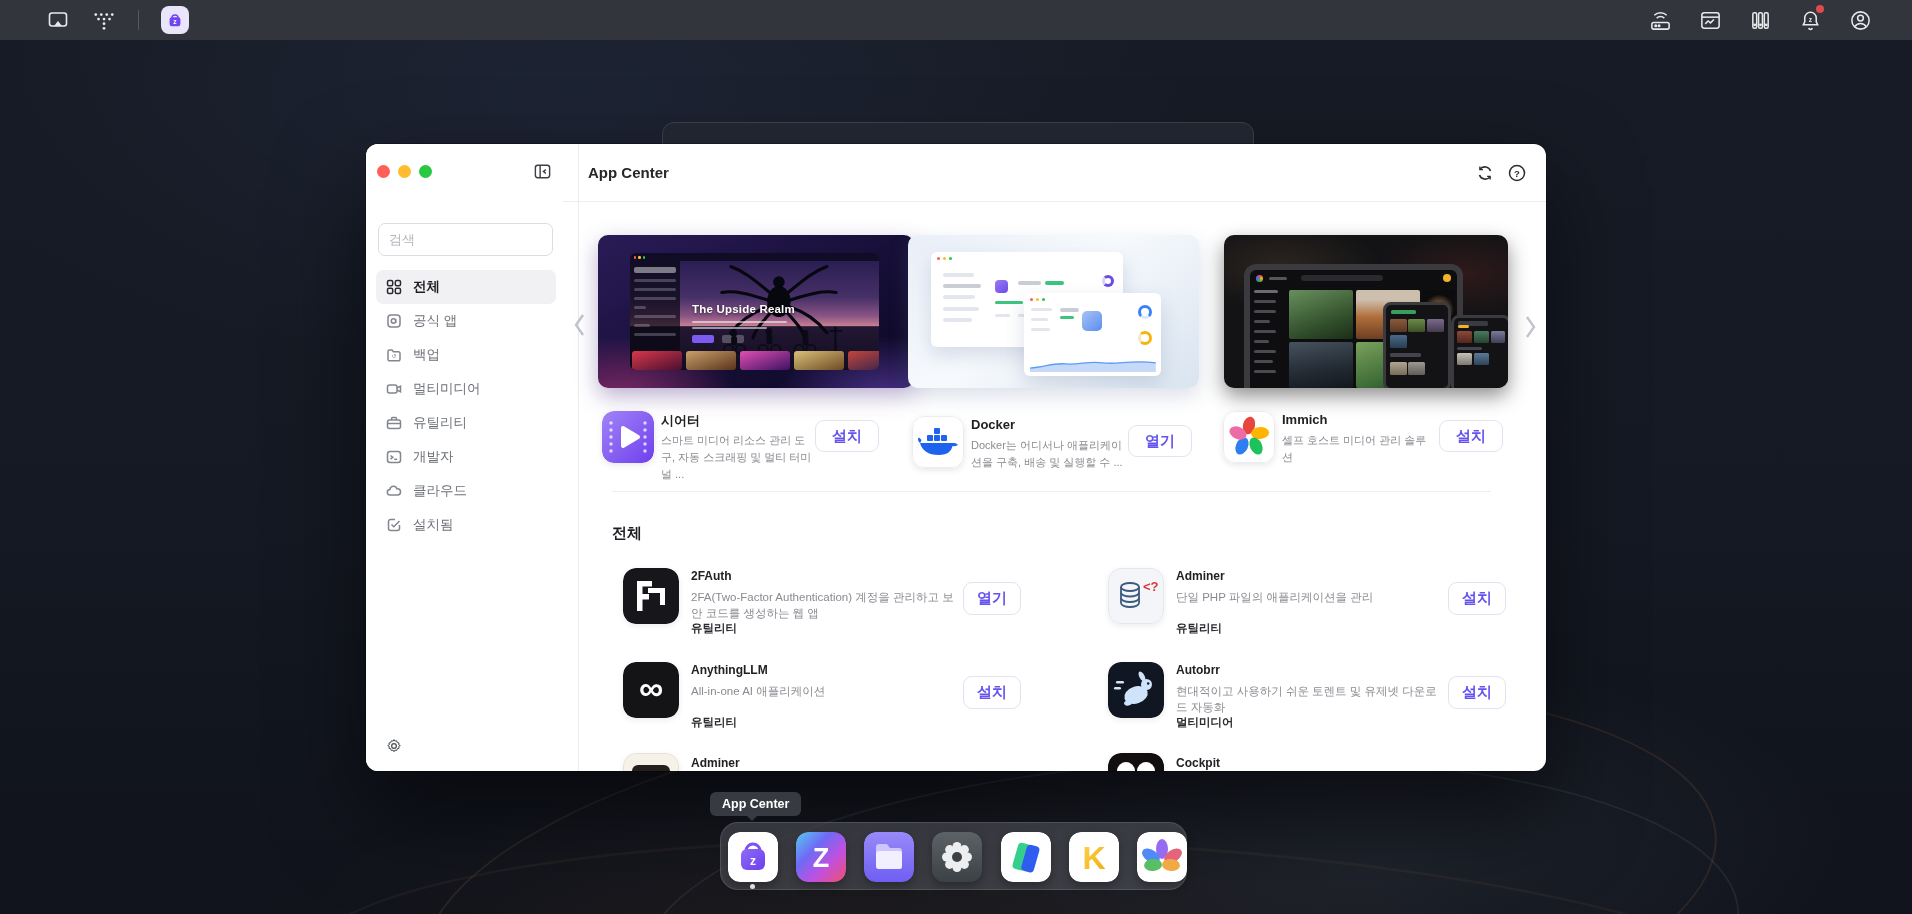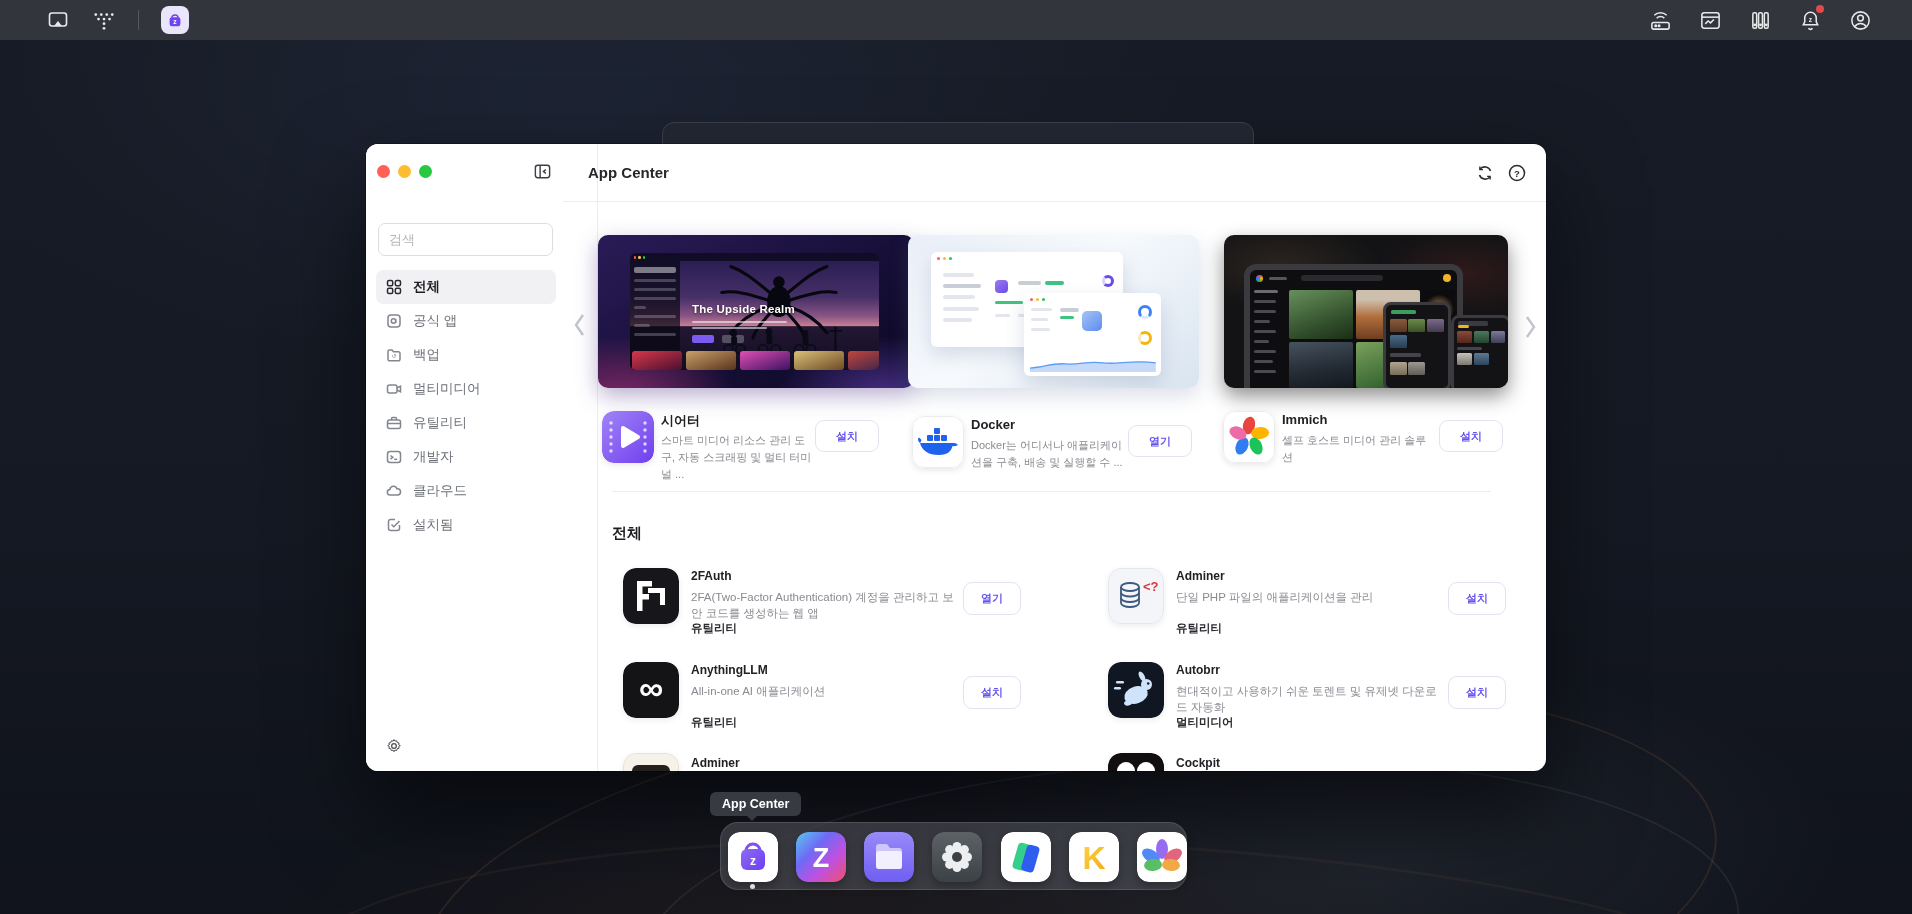--- a/index.html
+++ b/index.html
@@ -27,21 +27,21 @@
   .bell-dot { position:absolute; right:-2px; top:-3px; width:8px; height:8px; border-radius:50%; background:#e04a4a; }
 
   
   .desk-search { position:absolute; left:662px; top:122px; width:592px; height:48px; z-index:5;
     background:#232833; border:1px solid #3a414e; border-radius:12px;
     display:flex; align-items:center; gap:12px; padding:14px 0 0 28px; color:#98a0ac; font-size:15px; }
 
   
   .window { position:absolute; left:366px; top:144px; width:1180px; height:627px; background:#fff; border-radius:12px;
     box-shadow:0 40px 90px rgba(0,0,0,.55), 0 0 0 1px rgba(0,0,0,.25); z-index:10; overflow:hidden; }
-  .sidebar { position:absolute; left:0; top:0; width:232px; height:627px; border-right:1px solid #ededf0; background:#fff; }
+  .sidebar { position:absolute; left:0; top:0; width:213px; height:627px; border-right:1px solid #ededf0; background:#fff; }
   .lights { position:absolute; left:11px; top:21px; display:flex; gap:8px; }
   .light { width:13px; height:13px; border-radius:50%; cursor:pointer; }
   .light.r { background:#ff5f57; } .light.y { background:#febc2e; } .light.g { background:#28c840; }
   .collapse { position:absolute; left:167px; top:18px; color:#3c3f45; cursor:pointer; }
   .sb-search { position:absolute; left:12px; top:79px; width:175px; height:33px; border:1px solid #dcdce1; border-radius:7px;
     padding:0 10px; font-size:13px; color:#333; outline:none; font-family:inherit; }
   .sb-search::placeholder { color:#b3b5bb; }
   .nav { position:absolute; left:10px; top:126px; width:180px; display:flex; flex-direction:column; }
   .nav-item { height:34px; display:flex; align-items:center; gap:10px; padding:0 10px; border-radius:7px; color:#6d7077; font-size:13.5px; cursor:pointer; }
   .nav-item .nicon { width:17px; height:17px; color:#83868e; flex:0 0 17px; display:flex; align-items:center; }
@@ -115,21 +115,21 @@
   .t-grid .ph { position:absolute; border-radius:2px; }
   .phone { position:absolute; border:3px solid #3a3a3f; border-radius:8px; background:#131316; overflow:hidden; z-index:3; }
   .phone .pr { position:absolute; border-radius:1.5px; }
 
   
   .frow { position:absolute; width:300px; height:60px; }
   .frow .ficon { position:absolute; left:0; top:0; width:52px; height:52px; border-radius:12px; overflow:hidden; box-shadow:0 2px 6px rgba(0,0,0,.10); }
   .frow .fname { position:absolute; left:59px; top:1px; font-size:13px; font-weight:700; color:#222226; }
   .frow .fdesc { position:absolute; left:59px; top:21px; width:152px; font-size:11px; line-height:17px; color:#8a8a91; }
   .pill-btn { position:absolute; width:64px; height:32px; border:1px solid #e4e2f0; border-radius:9px; background:#fff;
-    color:#6553f0; font-size:11px; font-weight:700; display:flex; align-items:center; justify-content:center; cursor:pointer; }
+    color:#6553f0; font-size:15px; font-weight:700; display:flex; align-items:center; justify-content:center; cursor:pointer; }
   .divider { position:absolute; left:246px; top:347px; width:879px; height:1px; background:#ededf0; }
   .sec-title { position:absolute; left:246px; top:380px; font-size:15px; font-weight:800; color:#1d1d22; }
 
   
   .arow { position:absolute; width:460px; height:94px; }
   .arow .aicon { position:absolute; left:0; top:0; width:56px; height:56px; border-radius:13px; overflow:hidden; box-shadow:0 2px 6px rgba(0,0,0,.08); }
   .arow .aname { position:absolute; left:68px; top:1px; font-size:12px; font-weight:700; color:#222226; }
   .arow .adesc { position:absolute; left:68px; top:21px; width:264px; font-size:11.5px; line-height:16px; color:#8a8a91; }
   .arow .acat  { position:absolute; left:68px; top:53px; font-size:11.5px; font-weight:700; color:#2a2a2f; }
   .arow .pill-btn { left:340px; top:14px; width:58px; height:33px; }

